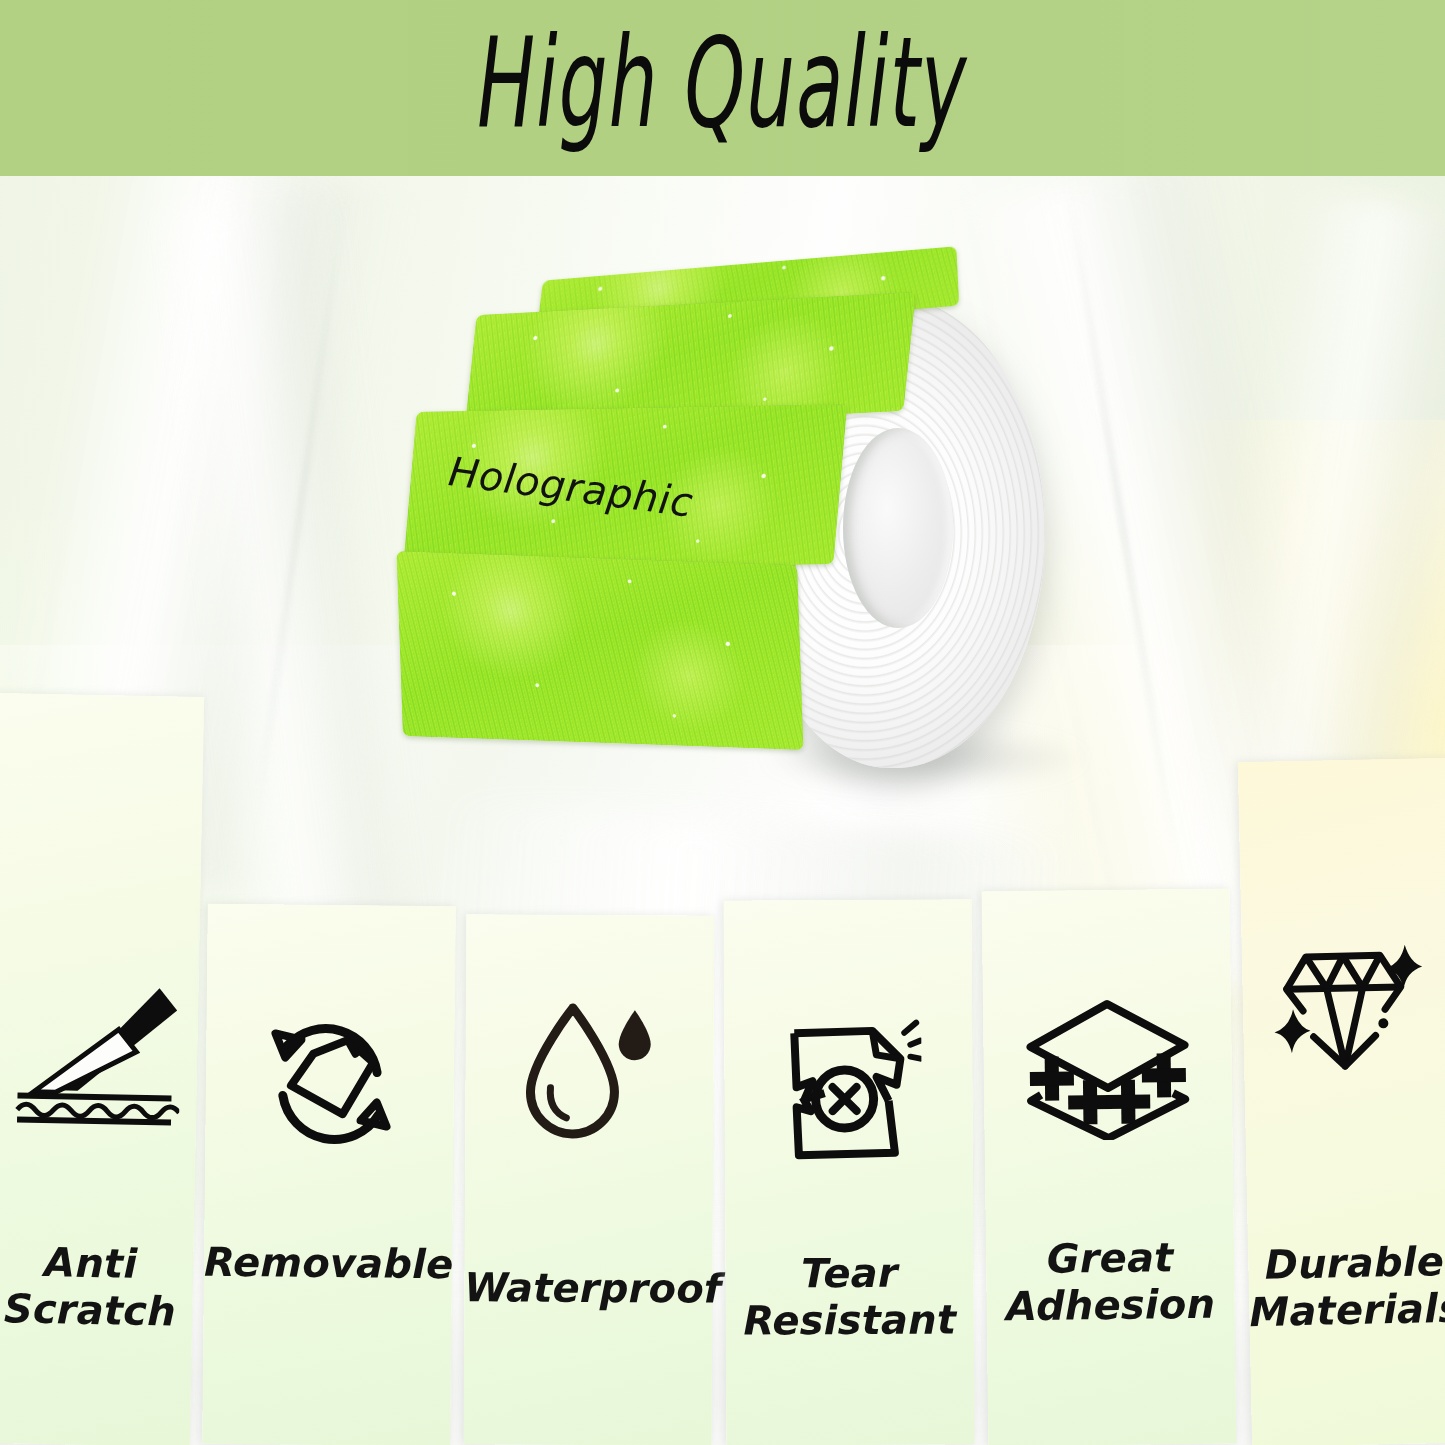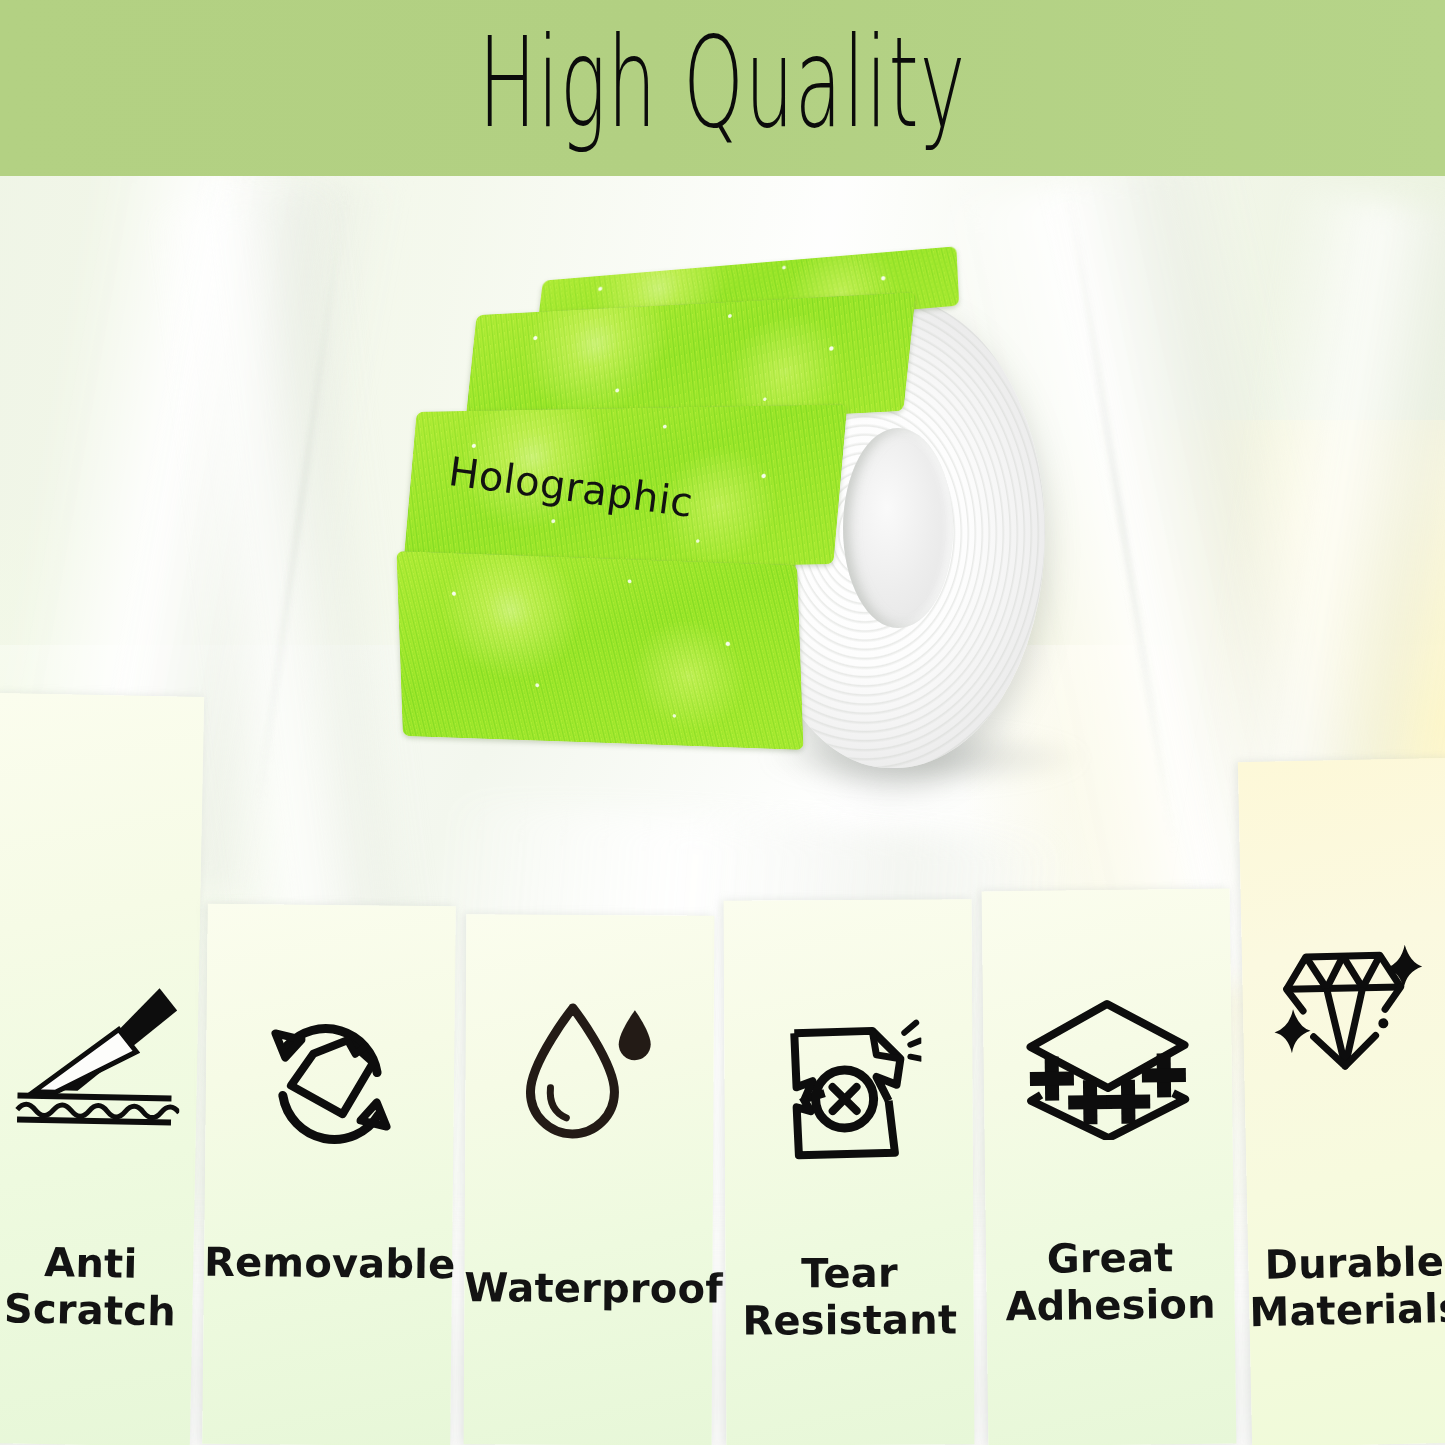--- a/index.html
+++ b/index.html
@@ -1,21 +1,21 @@
 <!DOCTYPE html>
 <html><head>
 <meta charset="utf-8">
 <style>
   html,body{margin:0;padding:0;}
   body{
     width:1445px;height:1445px;overflow:hidden;
     font-family:"Liberation Sans","DejaVu Sans",sans-serif;
     background:#ffffff;
   }
-  #stage{position:relative;width:1445px;height:1445px;overflow:hidden;background:#fdfdfb;}
+  #stage{position:relative;width:1445px;height:1445px;overflow:hidden;background:#fdfdfb;font-style:italic;}
 
   
   .bg-base{position:absolute;inset:0;
     background:
       linear-gradient(118deg,#ffffff 0%,#fbfdf8 22%,#f3f7ee 40%,#ffffff 58%,#f7f9f2 76%,#fdfdf6 100%);
   }
   .bg-tint-green{position:absolute;left:0;top:175px;width:1445px;height:470px;
     background:linear-gradient(100deg,#eef4e4 0%,#f4f8ec 30%,#ffffff 55%,#f0f5e6 80%,#e9f1dd 100%);
     opacity:.9;}
   .bg-tint-yellow{position:absolute;right:0;top:420px;width:480px;height:760px;

